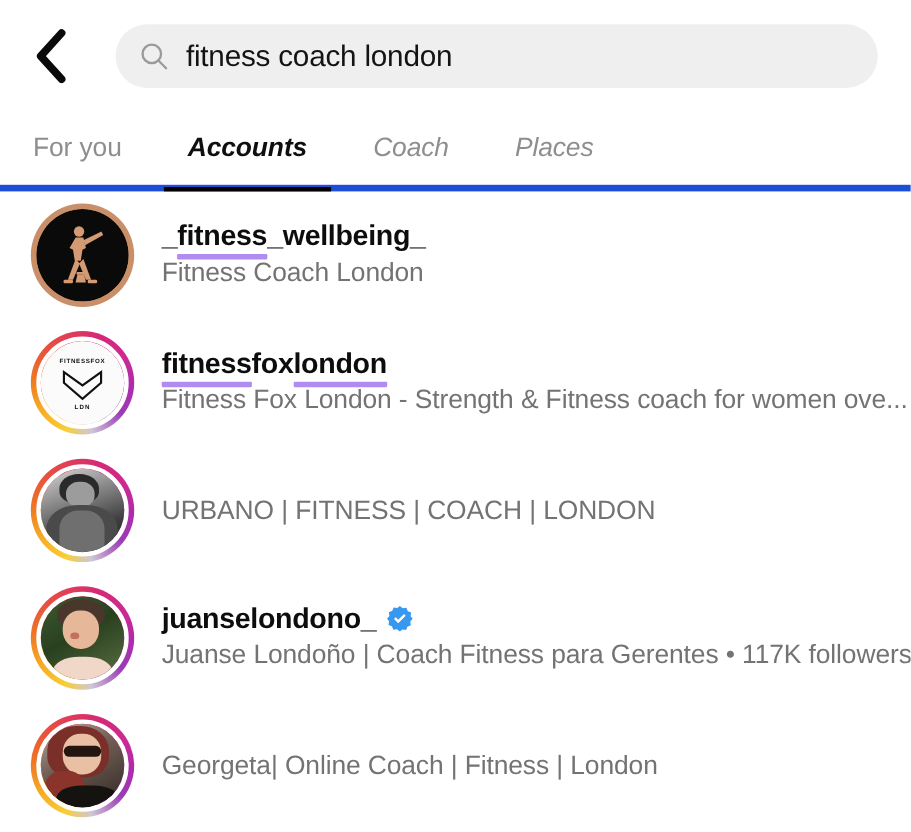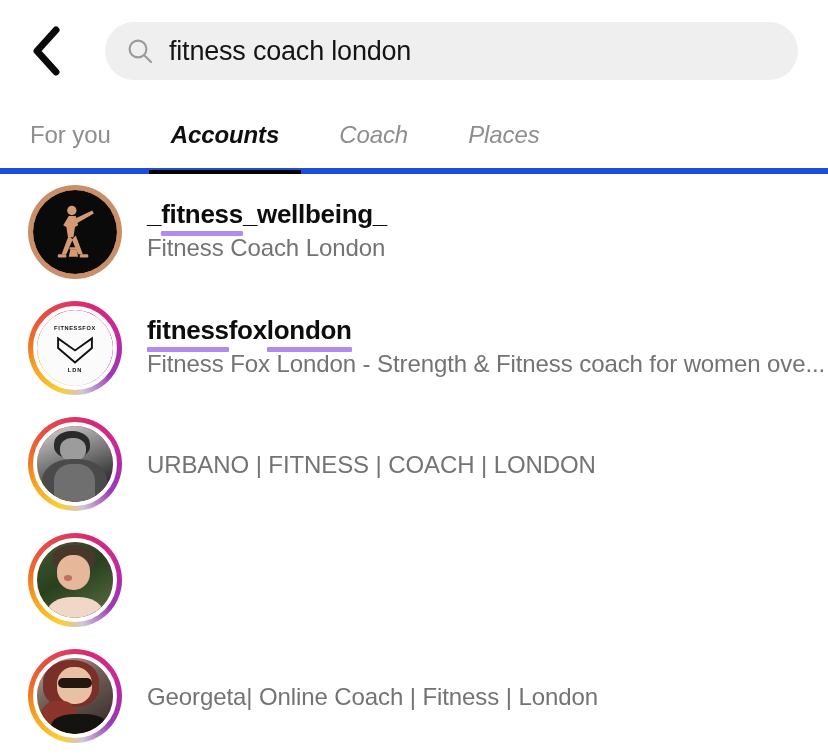--- a/index.html
+++ b/index.html
@@ -329,20 +329,30 @@
         <div class="ring gradient"></div>
         <div class="avatar">
           <div class="av-img av-green">
             <div class="blob" style="left:20%;top:4%;width:56%;height:34%;background:#4a372c;border-radius:50% 50% 38% 38%;"></div>
             <div class="blob" style="left:26%;top:17%;width:44%;height:46%;background:#e7b79a;border-radius:46% 46% 48% 48%;"></div>
             <div class="blob" style="left:36%;top:44%;width:10%;height:7%;background:#c4705f;border-radius:50%;"></div>
             <div class="blob" style="left:14%;top:72%;width:72%;height:40%;background:#f0d7c8;border-radius:44% 44% 0 0;"></div>
           </div>
         </div>
       </div>
+      <div class="row-text">
+        <div class="uname-line">
+          <span>juanselondono_</span>
+          <svg class="verified" viewBox="0 0 24 24">
+            <path fill="#3897f0" d="M12 .8l2.5 2.1 3.2-.5 1.2 3 3 1.2-.5 3.2L23.2 12l-2.1 2.5.5 3.2-3 1.2-1.2 3-3.2-.5L12 23.2 9.5 21.1l-3.2.5-1.2-3-3-1.2.5-3.2L.8 12l2.1-2.5-.5-3.2 3-1.2 1.2-3 3.2.5z"></path>
+            <path fill="#fff" d="M10.6 15.9L6.9 12.2l1.5-1.5 2.2 2.2 5-5 1.5 1.5z"></path>
+          </svg>
+        </div>
+        <div class="subtitle"><span>Juanse Londoño | </span><span class="hl">Coach Fitness</span><span> para Gerentes • 117K followers</span></div>
+      </div>
     </div>
     <div class="result-row">
       <div class="avatar-wrap">
         <div class="ring gradient"></div>
         <div class="avatar">
           <div class="av-img av-red">
             <div class="blob" style="left:8%;top:2%;width:74%;height:62%;background:#7a2f28;border-radius:46% 46% 40% 40%;"></div>
             <div class="blob" style="left:26%;top:12%;width:46%;height:48%;background:#e9c0a4;border-radius:46%;"></div>
             <div class="blob" style="left:28%;top:26%;width:44%;height:13%;background:#23150f;border-radius:5px;"></div>
             <div class="blob" style="left:4%;top:56%;width:50%;height:58%;background:#8b342c;border-radius:40% 40% 0 0;"></div>

